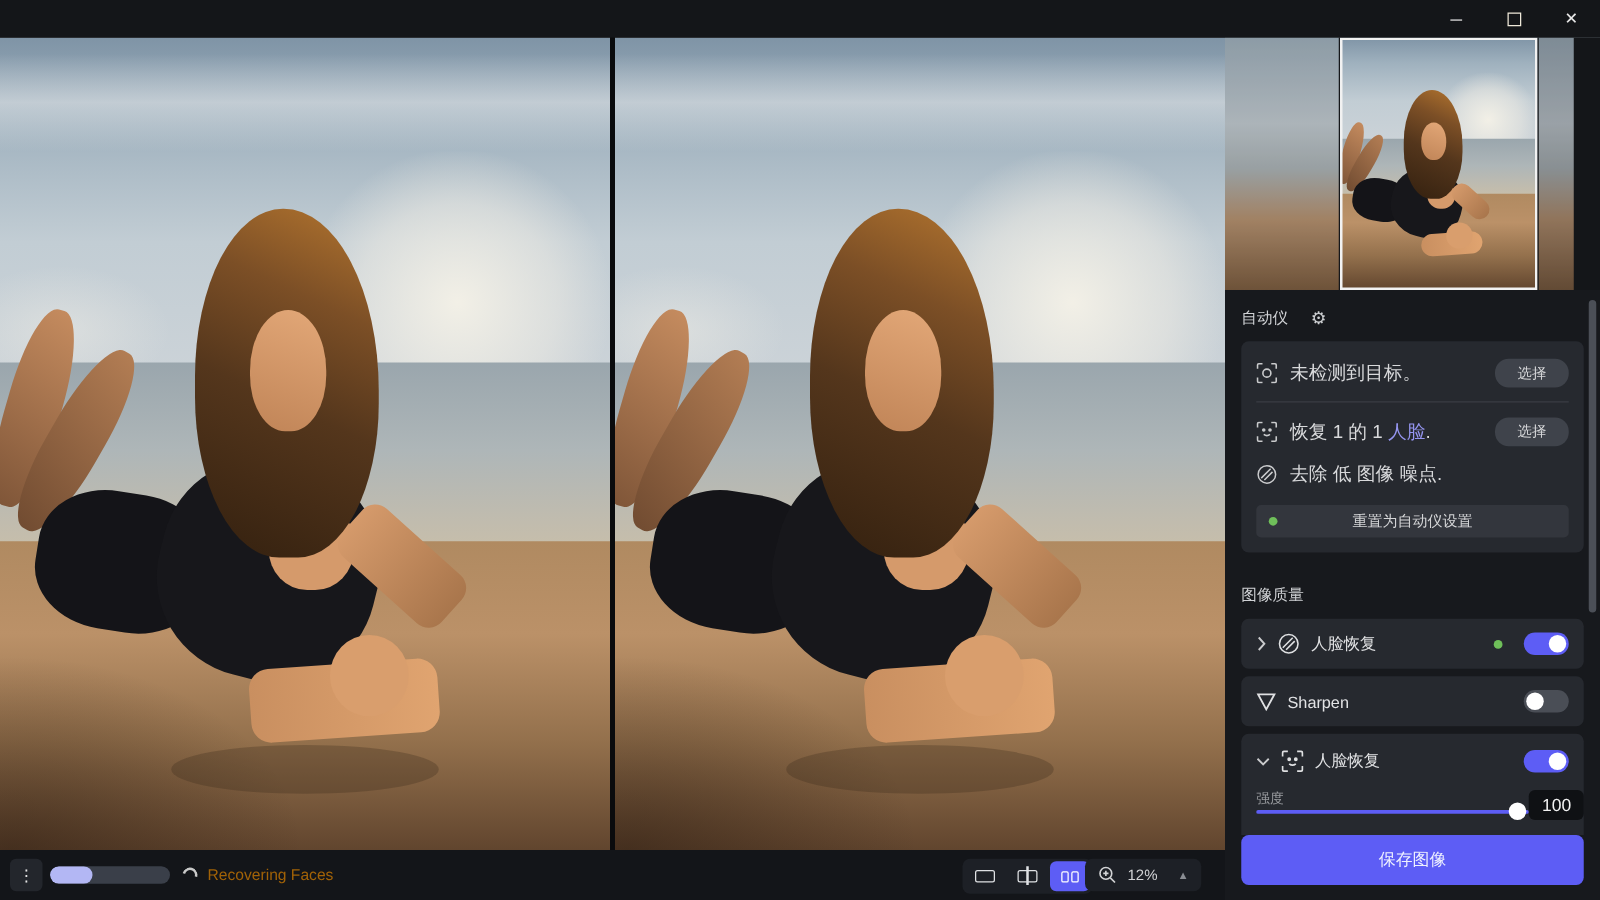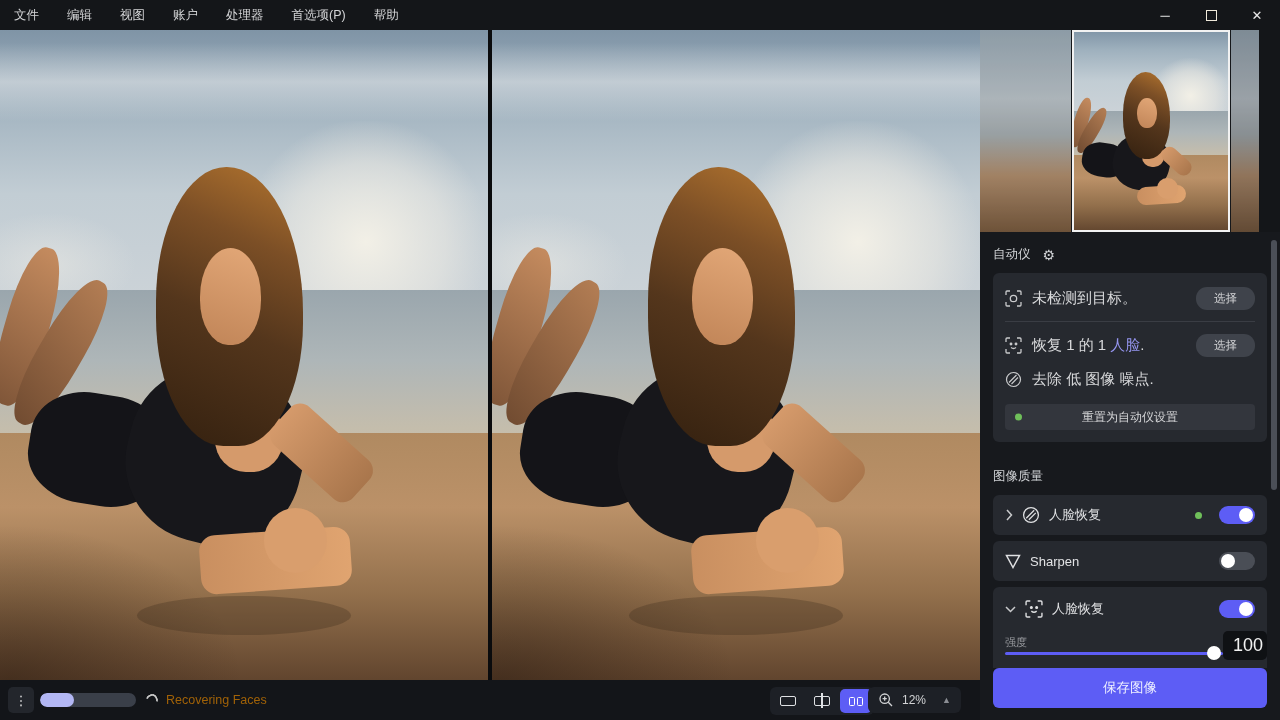--- a/index.html
+++ b/index.html
@@ -74,21 +74,21 @@
     overflow:hidden; }
   .nav-photo-wrap { position:absolute; left:30.7%; top:0; width:52.7%; height:100%; }
   .nav-dim-l{position:absolute;left:0;top:0;width:30.7%;height:100%;background:rgba(10,10,12,.12);}
   .nav-dim-r{position:absolute;right:0;top:0;width:16.6%;height:100%;background:rgba(10,10,12,.22);}
   .nav-edge-r{position:absolute;right:0;top:0;width:7%;height:100%;background:#141619;}
   .nav-viewport { position:absolute; left:30.7%; top:0; width:52.7%; height:100%;
     border:2px solid #f2f2f2; outline:1px solid #15171a; cursor:move; }
 
   .panel-scroll { position:absolute; top:202px; left:0; width:300px; height:436px; overflow:hidden; }
   .panel-pad { padding:14px 13px 0 13px; }
-  .sec-head { display:flex; align-items:center; gap:12px; color:#d0d2d5; font-size:12.5px; margin-bottom:10px; }
+  .sec-head { display:flex; align-items:center; gap:18px; color:#d0d2d5; font-size:12.5px; margin-bottom:10px; }
   .gear { font-size:14px; color:#cfd1d4; cursor:pointer; }
 
   .card { background:#26292f; border-radius:6px; }
   .ap-card { padding:12px 12px 12px 12px; margin-bottom:26px; }
   .ap-row { display:flex; align-items:center; gap:10px; min-height:26px; }
   .ap-row + .ap-row { margin-top:8px; }
   .ap-text { color:#d8d9db; font-size:15px; flex:0 0 auto; }
   .ap-link { color:#9595f0; }
   .ap-divider { height:1px; background:#3a3d44; margin:10px 0; }
   .pill-btn { margin-left:auto; background:#3f434b; border:none; color:#d6d7d9;
@@ -110,21 +110,21 @@
   .toggle.off { background:#4a4e56; margin-left:auto; }
   .toggle .knob { position:absolute; top:2px; width:14px; height:14px; border-radius:50%; background:#fff; }
   .toggle.on .knob { right:2px; }
   .toggle.off .knob { left:2px; }
   .toggle.ml { margin-left:8px; }
 
   .face-card { height:118px; padding:10px 12px 0 12px; margin-bottom:0; display:block; }
   .face-head { display:flex; align-items:center; gap:9px; height:24px; }
   .strength-row { display:flex; align-items:flex-end; justify-content:space-between; margin-top:10px; }
   .strength-label { color:#9a9ca0; font-size:11px; }
-  .value-box { background:#0f1114; border-radius:5px; color:#f2f2f2; font-size:18px;
+  .value-box { background:#0f1114; border-radius:5px; color:#f2f2f2; font-size:14px;
     padding:4px 10px; min-width:44px; text-align:right; }
   .slider { position:relative; height:14px; margin-top:-4px; width:218px; cursor:pointer; }
   .slider .track { position:absolute; top:6px; left:0; width:100%; height:3px;
     border-radius:2px; background:#5d5df5; }
   .slider .thumb { position:absolute; top:0; left:96%; width:14px; height:14px;
     border-radius:50%; background:#fff; transform:translateX(-50%); }
 
   .scroll-thumb { position:absolute; right:3px; top:210px; width:6px; height:250px;
     border-radius:3px; background:#4b4f57; cursor:pointer; }
 
@@ -162,29 +162,20 @@
   .zoom-caret { color:#8a8d93; font-size:9px; margin-left:8px; cursor:pointer; }
 
   svg.icon { display:block; }
 </style>
 </head>
 <body>
 
 <div class="app">
 
   <header class="titlebar">
-    <nav class="menubar">
-      <span class="menu-item">文件</span>
-      <span class="menu-item">编辑</span>
-      <span class="menu-item">视图</span>
-      <span class="menu-item">账户</span>
-      <span class="menu-item">处理器</span>
-      <span class="menu-item">首选项(P)</span>
-      <span class="menu-item">帮助</span>
-    </nav>
     <div class="win-controls">
       <div class="win-btn">
         <span>─</span>
       </div>
       <div class="win-btn">
         <span class="maxbox"></span>
       </div>
       <div class="win-btn">
         <span>✕</span>
       </div>

